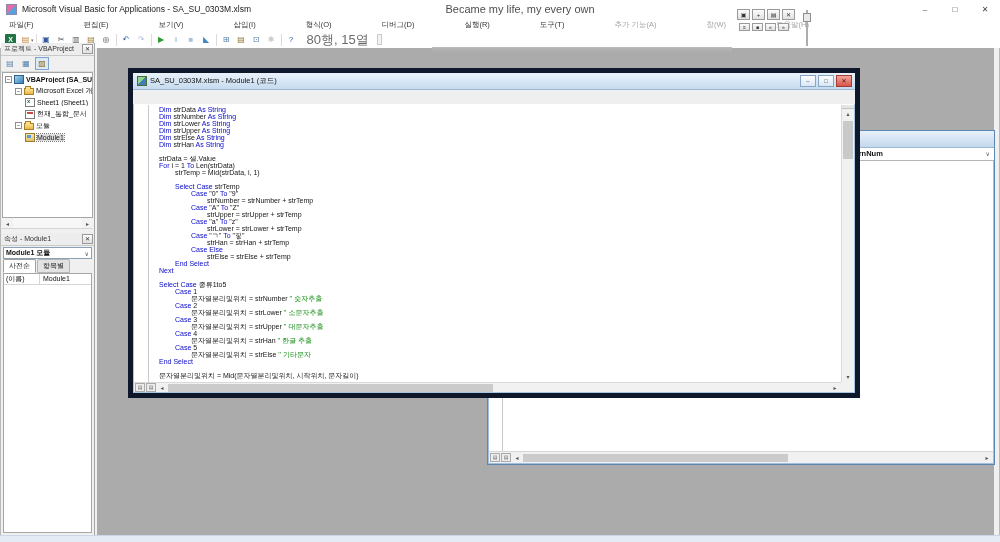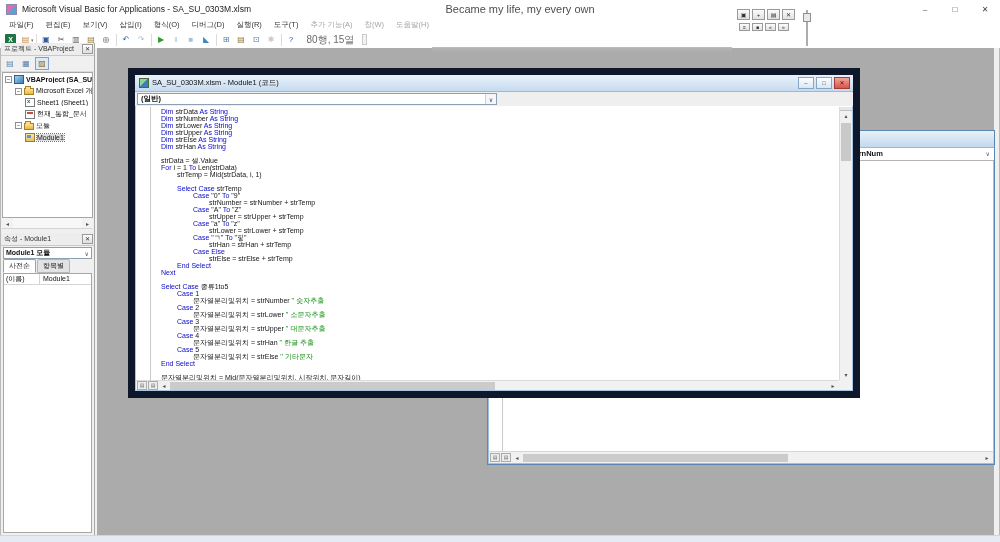--- a/index.html
+++ b/index.html
@@ -7,32 +7,32 @@
   #app{position:relative;width:1000px;height:542px;background:#F0F0F0;box-shadow:inset 0 0 0 1px #B9B9B9;}
 
   
   .titlebar{position:absolute;left:0;top:0;width:1000px;height:18px;background:#FFFFFF;display:flex;align-items:center;}
   .appicon{width:11px;height:11px;margin:0 5px 0 6px;background:linear-gradient(135deg,#E86CA4 0 45%,#54A3DD 55% 100%);border:1px solid #8A8AB0;flex:none;}
   .apptitle{font-size:8.5px;color:#222;white-space:nowrap;}
   .wctrls{position:absolute;right:0;top:0;height:18px;display:flex;}
   .wctrl{width:30px;height:18px;display:flex;align-items:center;justify-content:center;font-size:8px;color:#444;}
 
   
-  .menubar{position:absolute;left:0;top:18px;width:1000px;height:13px;background:#FFFFFF;display:flex;align-items:center;padding-left:3px;}
+  .menubar{position:absolute;left:0;top:18px;width:1000px;height:13px;background:#FFFFFF;display:flex;align-items:center;padding-left:3px;gap:38px;}
   .mitem{font-size:7.5px;color:#333;padding:0 6px;line-height:13px;white-space:nowrap;}
   .mitem.dis{color:#A3A3A3;}
 
   
   .toolbar{position:absolute;left:0;top:31px;width:1000px;height:17px;background:#FFFFFF;display:flex;align-items:center;padding-left:3px;}
   .tbtn{width:15px;height:14px;display:flex;align-items:center;justify-content:center;font-size:8px;border-radius:2px;flex:none;}
   .tbtn.dis{opacity:.45;}
   .tbtn .bgchip{width:11px;height:11px;display:flex;align-items:center;justify-content:center;font-size:7px;font-weight:bold;border-radius:1px;}
   .tsep{width:1px;height:12px;background:#DBDBDB;margin:0 2px;flex:none;}
   .tcaret{font-size:5px;color:#777;margin-left:-2px;}
-  .tpos{font-size:10px;color:#6B6B6B;margin-left:8px;white-space:nowrap;}
+  .tpos{font-size:13px;color:#6B6B6B;margin-left:8px;white-space:nowrap;}
   .thandle{width:5px;height:11px;border:1px solid #CACACA;background:#F3F3F3;margin-left:8px;flex:none;}
 
   
   .mdi{position:absolute;left:97px;top:48px;width:897px;height:487px;background:#ABABAB;}
   .bottomstrip{position:absolute;left:0;top:535px;width:1000px;height:7px;background:#E4EBF5;border-top:1px solid #CBD6E6;}
 
   
   .leftcol{position:absolute;left:1px;top:43px;width:94px;height:492px;background:#F0F0F0;border-right:1px solid #A6A6A6;z-index:3;}
   .ptitle{height:13px;background:#EDEDED;border-bottom:1px solid #C9C9C9;display:flex;align-items:center;padding-left:3px;}
   .ptitle .ptxt{font-size:7px;color:#333;white-space:nowrap;overflow:hidden;}
@@ -78,21 +78,21 @@
   .bgcombo .bctxt{position:absolute;left:354px;top:1px;font-size:7.5px;font-weight:bold;color:#111;white-space:nowrap;}
   .bgcombo .carr{position:absolute;right:4px;top:2px;font-size:6px;color:#555;}
   .bgmargin{position:absolute;left:1px;top:31px;bottom:13px;width:14px;background:#FFF;border-right:1px solid #C9C9C9;}
   .bghscroll{position:absolute;left:1px;right:1px;bottom:1px;height:12px;background:#F1F1F1;border-top:1px solid #D6D6D6;display:flex;align-items:center;}
   .sbtn{width:10px;height:9px;border:1px solid #ABABAB;background:#EDEDED;font-size:5px;line-height:7px;text-align:center;color:#666;margin-left:1px;flex:none;}
   .harr{width:12px;height:10px;font-size:6px;color:#555;display:flex;align-items:center;justify-content:center;flex:none;}
   .hthumb{height:8px;background:#CBCBCB;flex:none;}
   .htrack{flex:1;}
 
   
-  .fwin{position:absolute;left:128px;top:68px;width:732px;height:330px;background:#FFF;border:7px solid #0f172a;box-shadow:0 0 0 1px #A8C6E2 inset;z-index:2;}
+  .fwin{position:absolute;left:128px;top:68px;width:732px;height:330px;background:#FFF;border:5px solid #0f172a;box-shadow:0 0 0 1px #A8C6E2 inset;z-index:2;}
   .ftitle{height:17px;background:linear-gradient(#E9F2FB,#C6DBEF);border-bottom:1px solid #9DB8D4;display:flex;align-items:center;}
   .ficon{width:10px;height:10px;margin:0 3px 0 4px;background:linear-gradient(135deg,#8FD48F 0 50%,#3E7FB8 50% 100%);border:1px solid #4A6A3A;flex:none;}
   .fttl{font-size:7.5px;color:#111;white-space:nowrap;}
   .fbtns{margin-left:auto;margin-right:3px;display:flex;gap:2px;}
   .fbtn{width:16px;height:12px;border:1px solid #87A5C5;background:linear-gradient(#FDFEFF,#D9E7F4);font-size:6px;line-height:10px;text-align:center;color:#345;}
   .fbtn.close{background:linear-gradient(#F2A59B,#D9544A);border-color:#A33C33;color:#4A120E;font-weight:bold;}
   .fcombos{height:14px;background:#EFEFEF;display:flex;align-items:center;gap:3px;padding:0 2px;}
   .combo{height:12px;background:#FFF;border:1px solid #8CA0B4;display:flex;align-items:center;overflow:hidden;}
   .combo .ctxt{font-size:7.5px;font-weight:bold;color:#111;padding-left:3px;white-space:nowrap;}
   .combo .cbtn{margin-left:auto;width:11px;height:100%;background:#F3F6FA;border-left:1px solid #C5D4E4;font-size:6px;color:#444;display:flex;align-items:center;justify-content:center;}
@@ -275,24 +275,20 @@
     <div class="ftitle">
       <div class="ficon"></div>
       <div class="fttl">SA_SU_0303M.xlsm - Module1 (코드)</div>
       <div class="fbtns">
         <div class="fbtn">–</div>
         <div class="fbtn">□</div>
         <div class="fbtn close">✕</div>
       </div>
     </div>
     <div class="fcombos">
-      <div class="combo c1">
-        <span class="ctxt">(일반)</span>
-        <span class="cbtn">∨</span>
-      </div>
     </div>
     <div class="fcode">
       <div class="fmargin"></div>
       <div class="codelines" id="codelines">
           <div class="cl d1"><span class="k">Dim </span><span class="i">strData </span><span class="k">As String</span></div>
           <div class="cl d1"><span class="k">Dim </span><span class="i">strNumber </span><span class="k">As String</span></div>
           <div class="cl d1"><span class="k">Dim </span><span class="i">strLower </span><span class="k">As String</span></div>
           <div class="cl d1"><span class="k">Dim </span><span class="i">strUpper </span><span class="k">As String</span></div>
           <div class="cl d1"><span class="k">Dim </span><span class="i">strElse </span><span class="k">As String</span></div>
           <div class="cl d1"><span class="k">Dim </span><span class="i">strHan </span><span class="k">As String</span></div>

